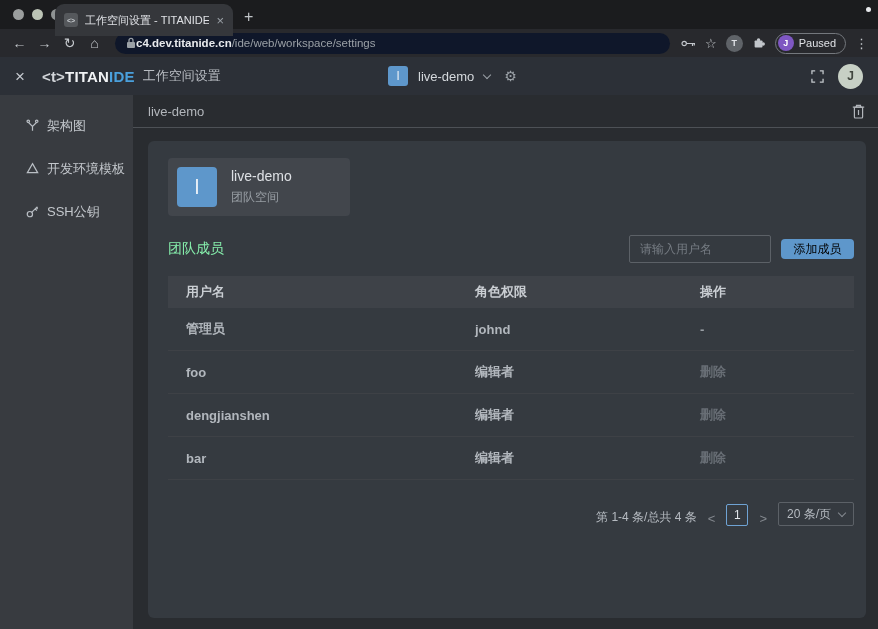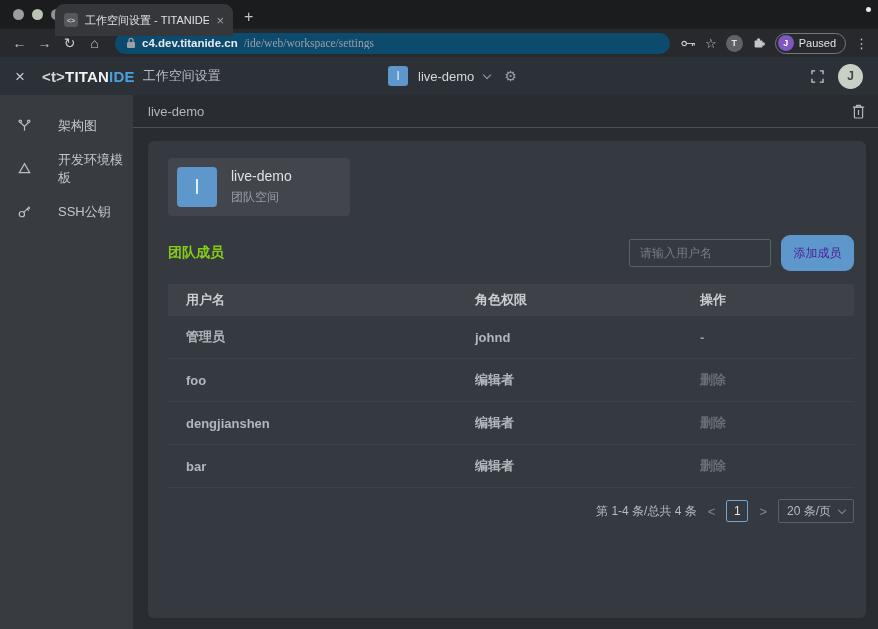--- a/index.html
+++ b/index.html
@@ -17,24 +17,24 @@
   .tab-favicon { width:14px; height:14px; background:#55585c; border-radius:3px; color:#c9cdd1;
     font-size:7px; font-weight:bold; display:flex; align-items:center; justify-content:center; flex:none; }
   .tab-title { font-size:11px; color:#dfe1e5; white-space:nowrap; overflow:hidden; flex:1; }
   .tab-close { color:#9aa0a6; font-size:13px; line-height:1; }
   .newtab { position:absolute; left:244px; top:4px; color:#c0c4c8; font-size:16px; line-height:25px; }
   .win-dot { position:absolute; right:7px; top:7px; width:5px; height:5px; border-radius:50%; background:#e8eaed; }
 
   
   .toolbar { height:28px; background:#28292d; display:flex; align-items:center; padding:0 10px; gap:6px; flex:none; }
   .nav-ico { color:#c4c8cc; font-size:14px; width:19px; text-align:center; line-height:1; }
-  .urlbar { flex:1; height:21px; background:#0c4a6e; border-radius:11px; display:flex; align-items:center;
-    padding:0 11px; gap:6px; margin:0 5px; min-width:0; }
+  .urlbar { flex:1; height:21px; background:#0f172a; border-radius:11px; display:flex; align-items:center;
+    padding:0 11px; margin:0 5px; min-width:0; }
   .url-domain { color:#e8eaed; font-size:11.5px; font-weight:bold; white-space:nowrap; }
-  .url-path { color:#9aa0a6; font-size:11.5px; white-space:nowrap; overflow:hidden;font-family:Liberation Serif, serif; }
+  .url-path { color:#9aa0a6; font-size:11.5px; white-space:nowrap; overflow:hidden; }
   .tb-right { display:flex; align-items:center; gap:9px; }
   .star { color:#c4c8cc; font-size:13px; }
   .ext-circle { width:17px; height:17px; border-radius:50%; background:#5f6368; color:#dfe1e5;
     font-size:9px; font-weight:bold; display:flex; align-items:center; justify-content:center; }
   .profile-pill { height:21px; border:1px solid #74787d; border-radius:11px; display:flex;
     align-items:center; gap:5px; padding:0 9px 0 2px; }
   .profile-avatar { width:16px; height:16px; border-radius:50%; background:#7e57c2; color:#fff;
     font-size:9px; font-weight:bold; display:flex; align-items:center; justify-content:center; }
   .paused { color:#dfe1e5; font-size:11px; }
   .kebab { color:#c4c8cc; font-size:13px; }
@@ -52,56 +52,56 @@
   .chev { width:6px; height:6px; border-right:1.4px solid #9ba1a7; border-bottom:1.4px solid #9ba1a7;
     transform:rotate(45deg); margin-top:-3px; }
   .gear { color:#9ba1a7; font-size:14px; margin-left:4px; }
   .hdr-right { margin-left:auto; display:flex; align-items:center; gap:14px; }
   .avatar { width:25px; height:25px; border-radius:50%; background:#c7d0c5; color:#40463e;
     font-weight:bold; font-size:12px; display:flex; align-items:center; justify-content:center; }
 
   
   .appbody { flex:1; display:flex; min-height:0; }
   .sidebar { width:133px; background:#383b40; padding-top:9px; flex:none; }
-  .side-item { height:43px; display:flex; align-items:center; gap:26px; padding-left:17px;
+  .side-item { height:43px; display:flex; align-items:center; gap:7px; padding-left:25px;
     color:#c3c7cc; font-size:13px; }
   .side-item svg { flex:none; }
   .main { flex:1; display:flex; flex-direction:column; background:#292c30; min-width:0; }
   .main-topbar { height:33px; display:flex; align-items:center; padding:0 13px 0 15px;
     border-bottom:1px solid #4d5156; flex:none; }
   .breadcrumb { color:#b2b6bb; font-size:13px; flex:1; }
 
   
   .panel { flex:1; margin:13px 12px 11px 15px; background:#353a40; border-radius:6px;
     padding:17px 12px 0 20px; display:flex; flex-direction:column; }
   .card { width:182px; height:58px; background:#42464c; border-radius:4px; display:flex;
     align-items:center; padding:9px; gap:14px; flex:none; }
   .card-badge { width:40px; height:40px; background:#5e97cb; border-radius:4px; color:#f2f6fa;
     font-size:20px; display:flex; align-items:center; justify-content:center; flex:none; }
   .card-title { color:#dde0e4; font-size:14px; }
   .card-sub { color:#989ea4; font-size:12px; margin-top:5px; }
 
   .section-row { margin-top:19px; display:flex; align-items:center; flex:none; }
-  .section-title { color:#84cc16; font-size:14px; flex:1;font-weight:bold; }
+  .section-title { color:#86efac; font-size:14px; flex:1; }
   .member-input { width:142px; height:28px; background:transparent; border:1px solid #5c6167;
     border-radius:2px; color:#d4d8dc; font-size:12px; padding:0 10px; outline:none;
     font-family:"Liberation Sans", sans-serif; }
   .member-input::placeholder { color:#767c83; }
-  .add-btn { width:73px; height:36px; background:#5e97cb; border:none; border-radius:9px;
-    color:#4c1d95; font-size:12px; margin-left:10px; font-family:"Liberation Sans", sans-serif; }
+  .add-btn { width:73px; height:20px; background:#5e97cb; border:none; border-radius:4px;
+    color:#000000; font-size:12px; margin-left:10px; font-family:"Liberation Sans", sans-serif; }
 
   .table { margin-top:13px; flex:none; }
   .thead, .trow { display:grid; grid-template-columns:307px 225px 1fr; align-items:center;font-weight:bold; }
   .thead { height:32px; background:#3e4248; color:#caced3; font-size:13px; }
   .thead > :first-child, .trow > :first-child { padding-left:18px; }
   .trow { height:43px; border-bottom:1px solid #3e4146; font-size:13px; color:#b2b7bd; }
   .cell-action.dash { color:#9aa0a6; }
   .cell-action.del { color:#686e75; }
 
-  .pagi { height:46px; display:flex; align-items:center; justify-content:flex-end; gap:11px;
+  .pagi { height:46px; display:flex; align-items:flex-end; justify-content:flex-end; gap:11px;
     font-size:12px; color:#b6bbc1; flex:none; }
   .pagi-arrow { color:#84898f; font-size:13px; }
   .page-box { width:22px; height:22px; border:1px solid #6fa3d4; border-radius:2px; color:#e2e6ea;
     display:flex; align-items:center; justify-content:center; font-size:12px; }
   .size-box { height:24px; border:1px solid #5c6167; border-radius:2px; padding:0 8px;
     display:flex; align-items:center; gap:8px; color:#b6bbc1; }
   .size-box .chev { border-color:#84898f; margin-top:-2px; }
 </style>
 </head>
 <body>

